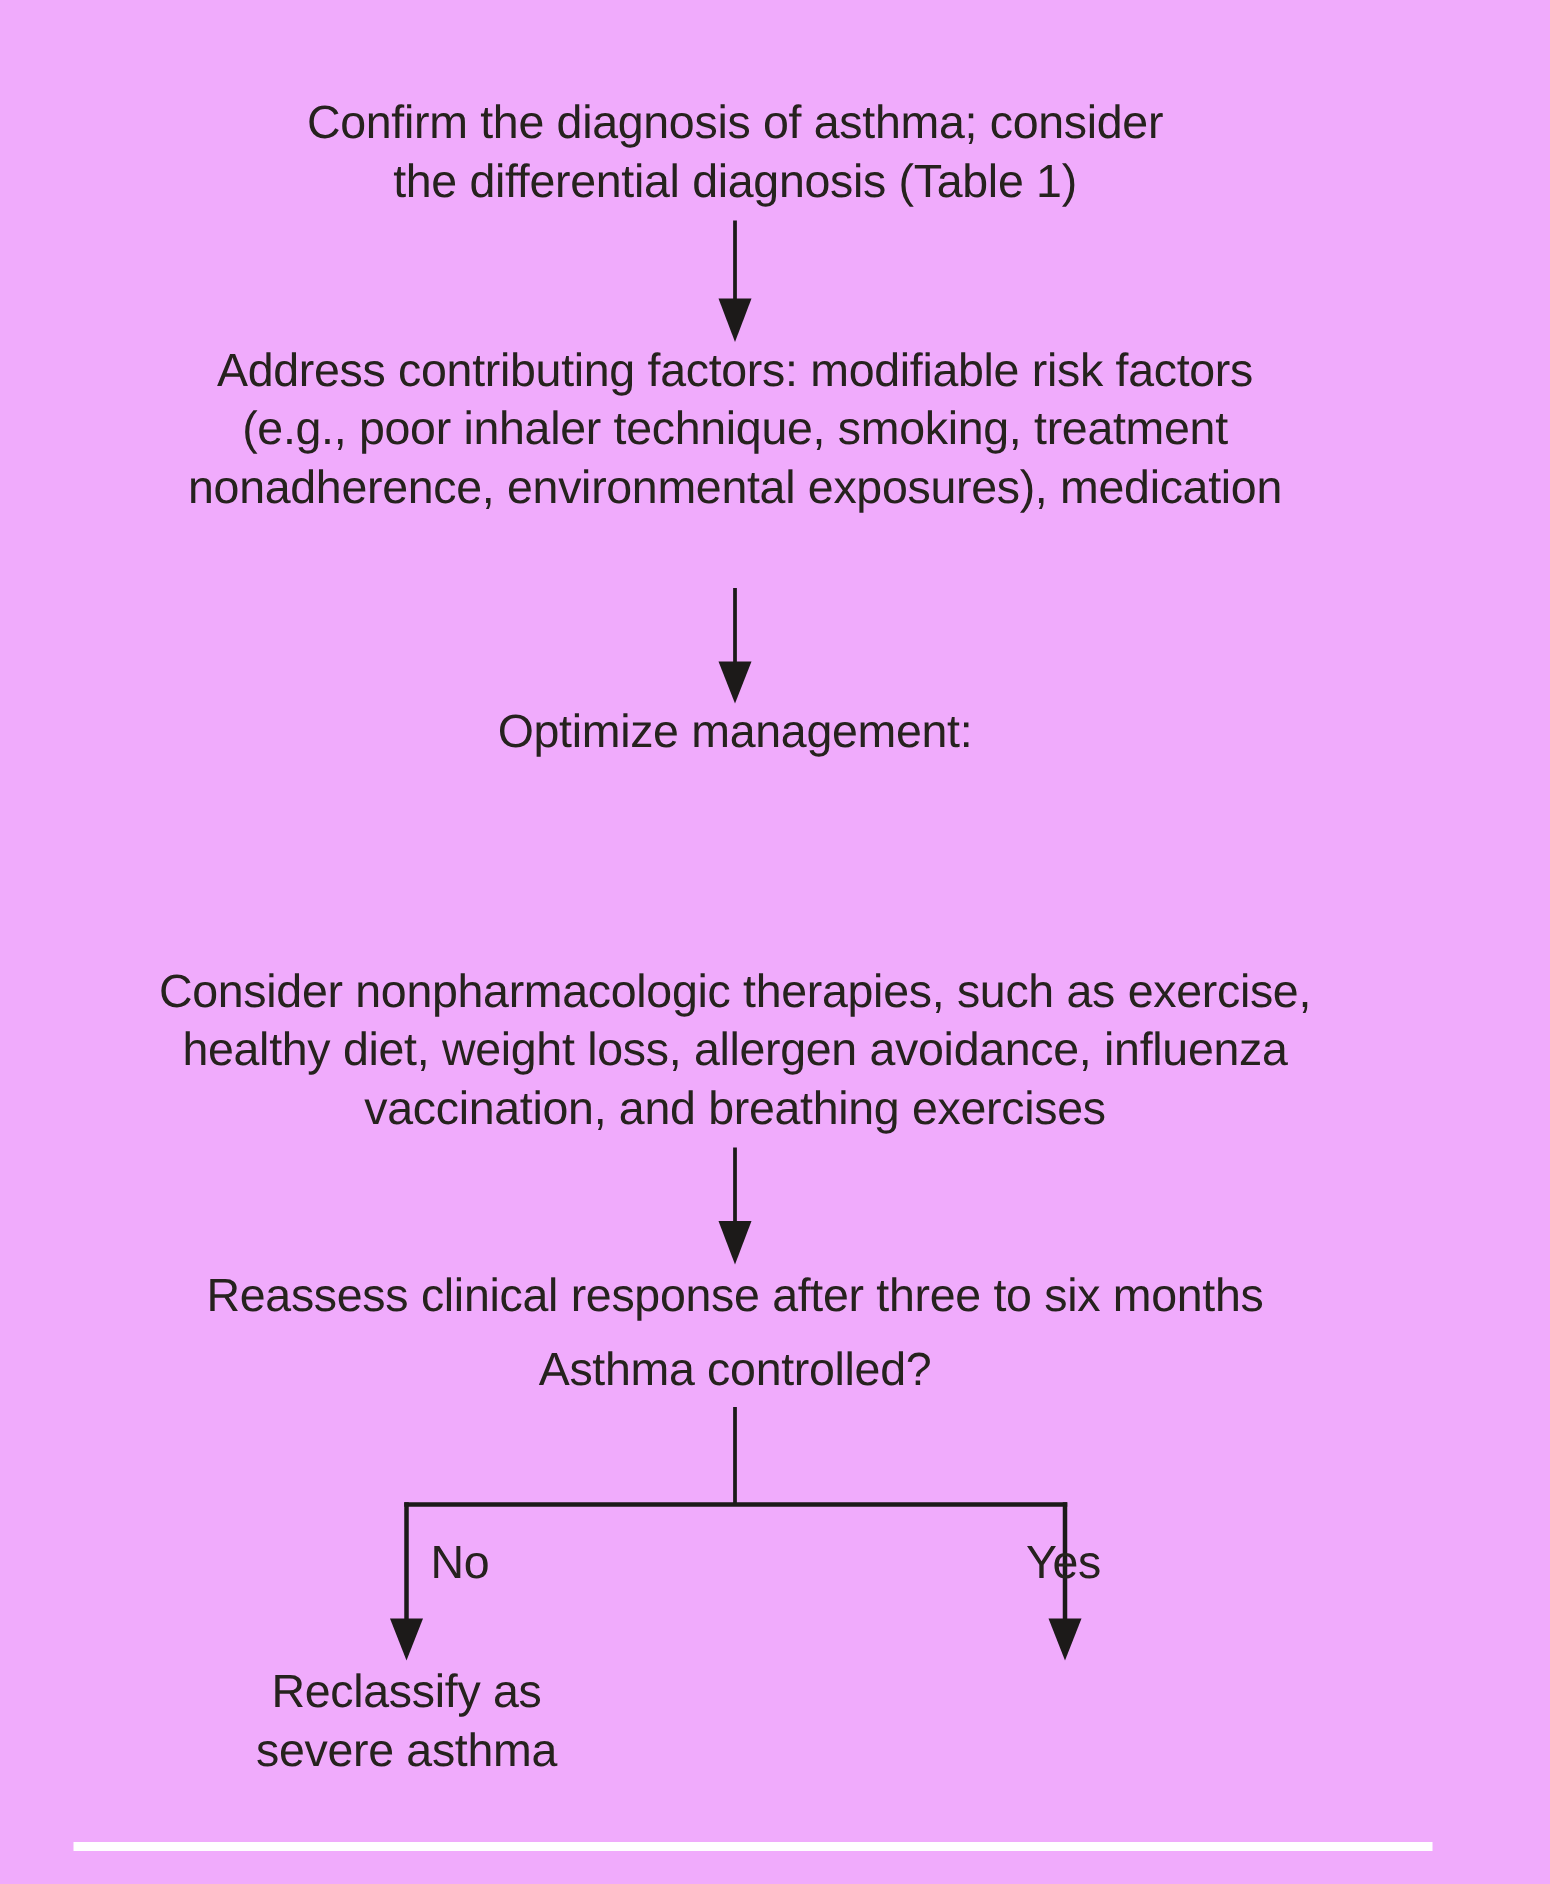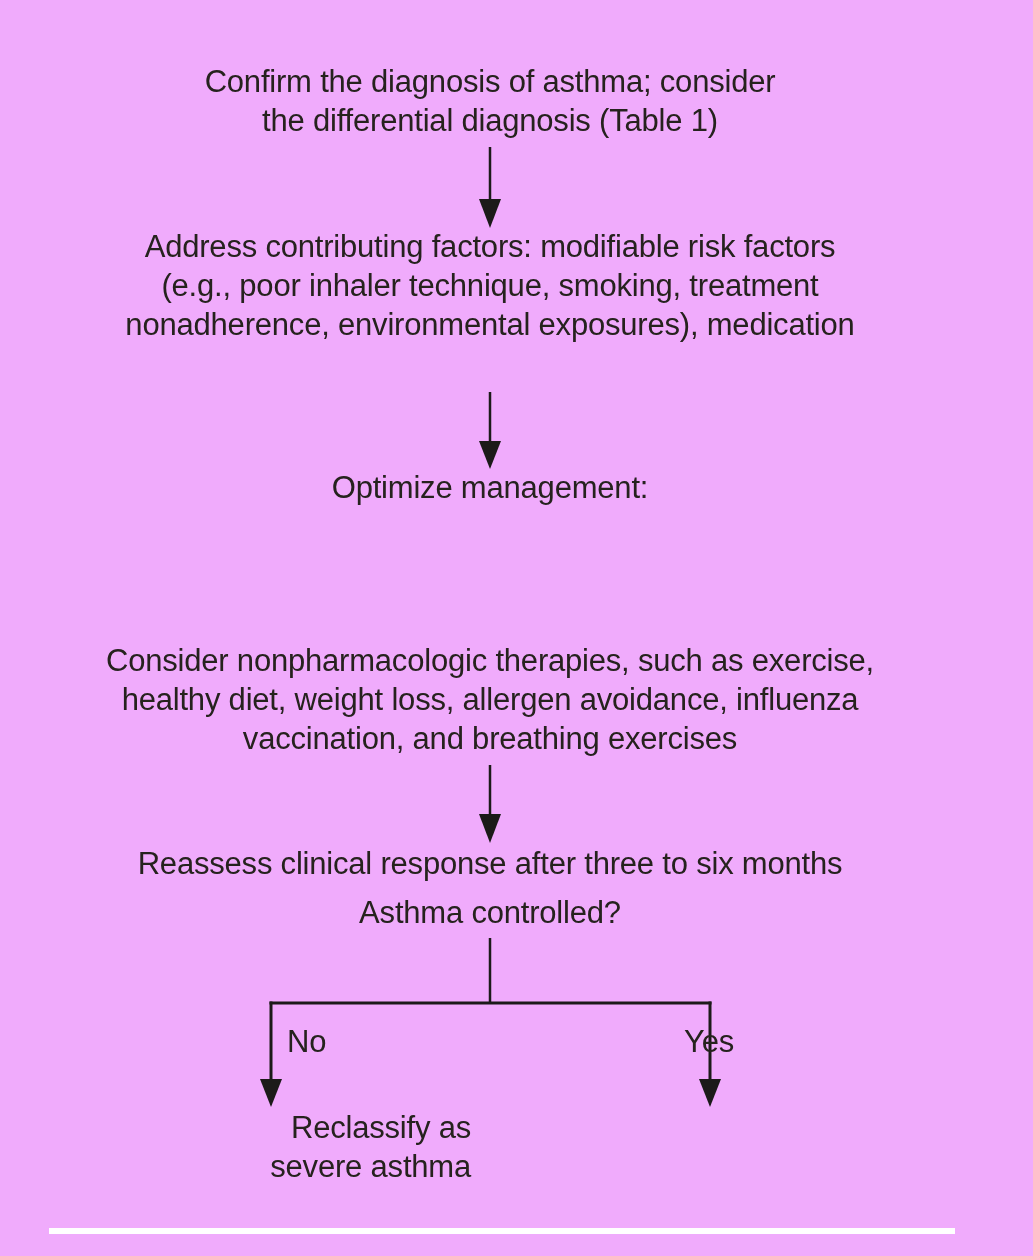--- a/index.html
+++ b/index.html
@@ -43,21 +43,21 @@
     font-size: 31px;
     line-height: 39px;
     letter-spacing: -0.2px;
   }
   .label-no  { left: 287px; top: 1022px; }
   .label-yes { left: 684px; top: 1022px; }
 
   .outcome {
     position: absolute;
     top: 1108px;
-    text-align: right;
+    text-align: center;
     font-size: 31px;
     line-height: 39px;
     letter-spacing: -0.2px;
   }
   .outcome-no  { left: 71px;  width: 400px; }
   .outcome-yes { left: 412px; width: 600px; }
   .outcome-yes .line2 { margin-top: 7px; }
 
   .bottom-divider {
     position: absolute;

